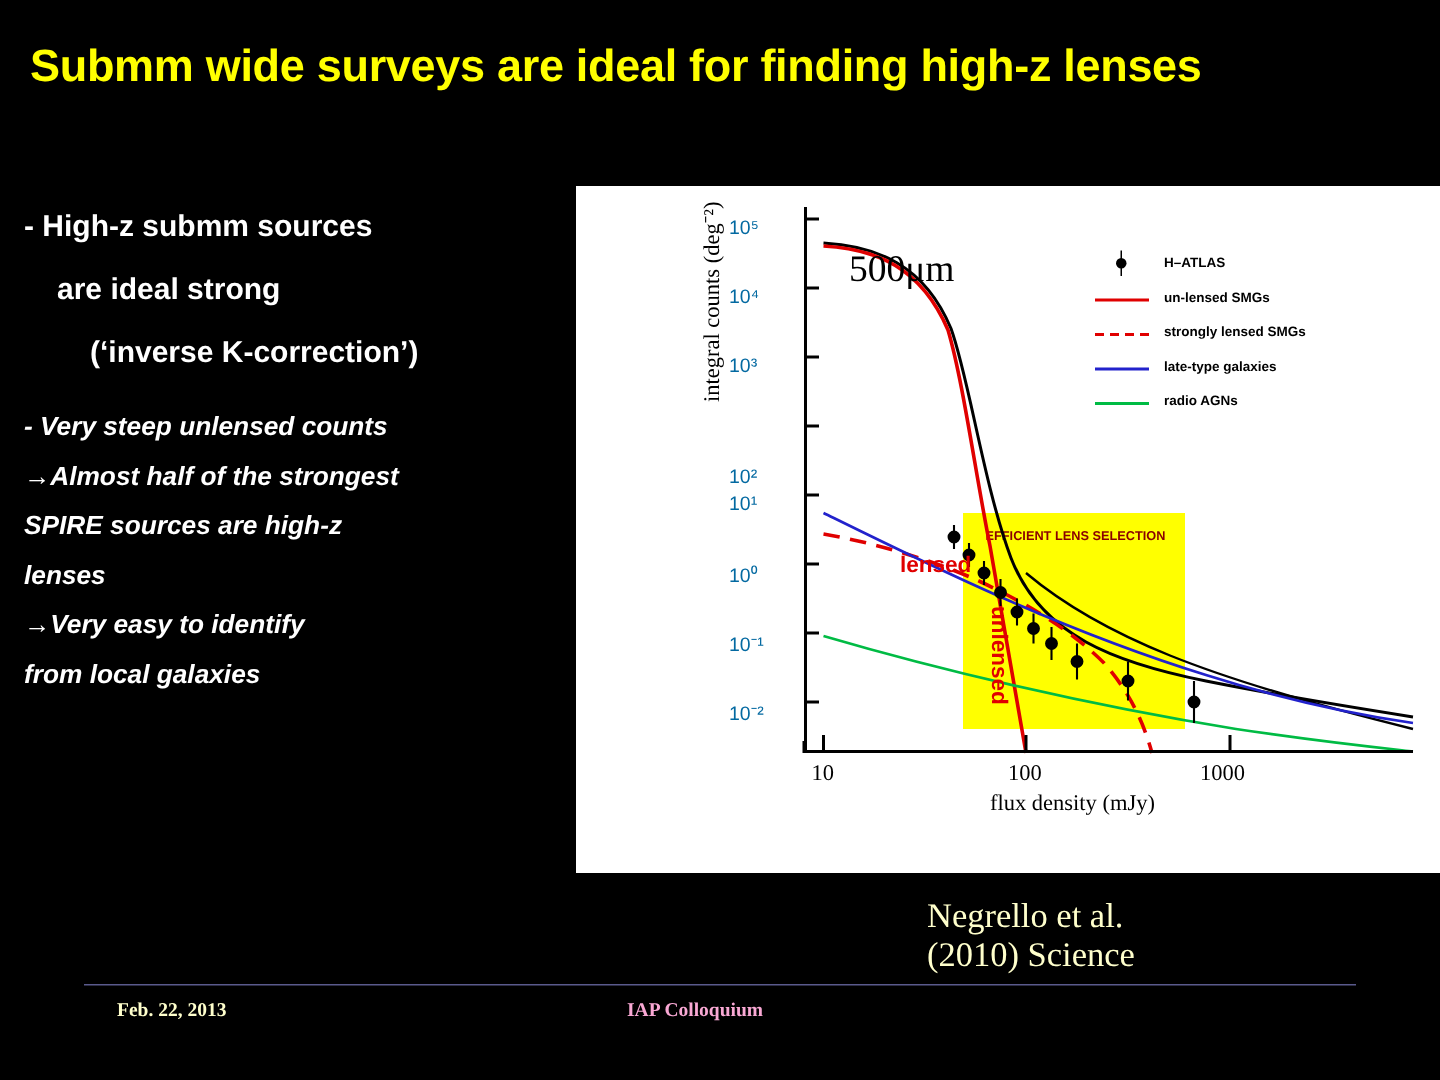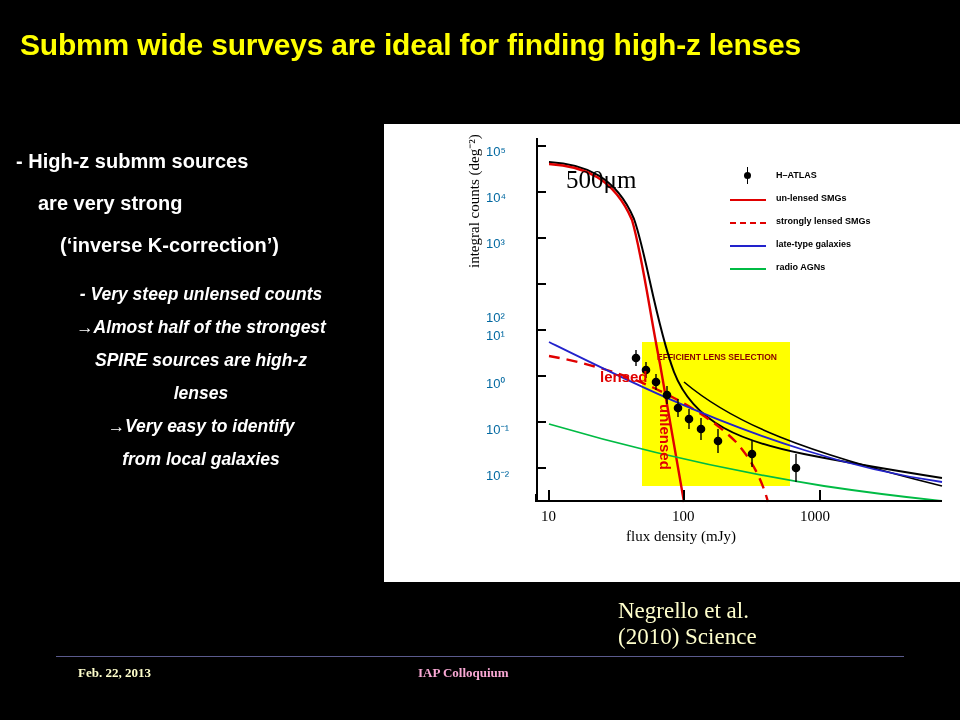--- a/index.html
+++ b/index.html
@@ -28,42 +28,42 @@
     width: 920px;
     color: #ffff00;
     font-size: 30px;
     font-weight: bold;
     font-family: "Liberation Sans", sans-serif;
     letter-spacing: -0.2px;
   }
   .bullets {
     position: absolute;
     left: 16px;
-    top: 140px;
+    top: 130px;
     width: 370px;
     color: #ffffff;
   }
   .b-top {
     font-size: 20px;
     font-weight: bold;
     line-height: 42px;
     font-family: "Liberation Sans", sans-serif;
   }
   .b-top .l1 { display: block; }
   .b-top .l2 { display: block; padding-left: 22px; }
   .b-top .l3 { display: block; padding-left: 44px; }
   .b-rest {
     margin-top: 12px;
     font-size: 17.5px;
     font-weight: bold;
     font-style: italic;
     line-height: 33px;
     font-family: "Liberation Sans", sans-serif;
   }
-  .b-rest div { white-space: nowrap; text-align: center; }
+  .b-rest div { white-space: nowrap; }
 
   .figure {
     position: absolute;
     left: 384px;
     top: 124px;
     width: 576px;
     height: 458px;
     background: #ffffff;
   }
   .plotbox {
@@ -101,21 +101,21 @@
     top: 268px;
     transform: rotate(-90deg);
     transform-origin: left top;
     font-size: 15px;
     color: #000;
     font-family: "Liberation Serif", serif;
     white-space: nowrap;
   }
   .xlabel {
     position: absolute;
-    left: 626px;
+    left: 660px;
     top: 528px;
     font-size: 15px;
     color: #000;
     font-family: "Liberation Serif", serif;
   }
   .ytick {
     position: absolute;
     width: 46px;
     text-align: left;
     font-size: 13px;
@@ -241,21 +241,21 @@
 </head>
 <body>
 
 <div class="slide">
 
   <div class="title">Submm wide surveys are ideal for finding high-z lenses</div>
 
   <div class="bullets">
     <div class="b-top">
       <span class="l1">-  High-z submm sources</span>
-      <span class="l2">are very strong</span>
+      <span class="l2">are ideal strong</span>
       <span class="l3">(‘inverse K-correction’)</span>
     </div>
     <div class="b-rest">
       <div>- Very steep unlensed counts</div>
       <div>→Almost half of the strongest</div>
       <div>SPIRE sources are high-z</div>
       <div>lenses</div>
       <div>→Very easy to identify</div>
       <div>from local galaxies</div>
     </div>

